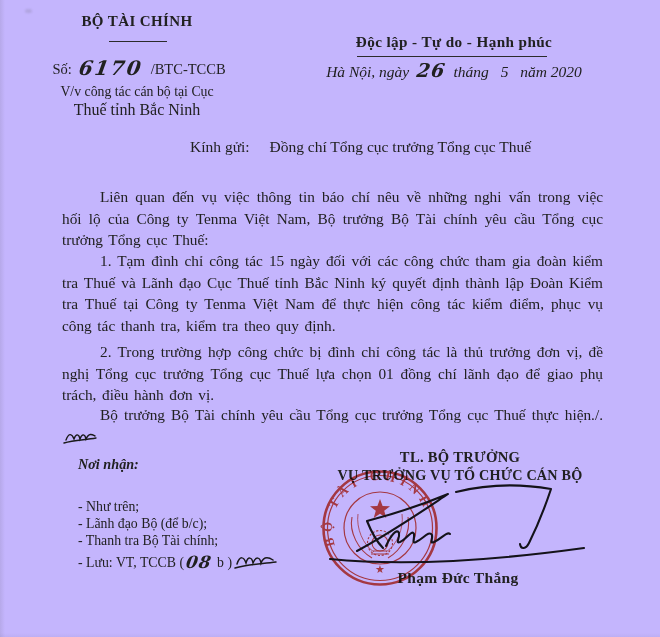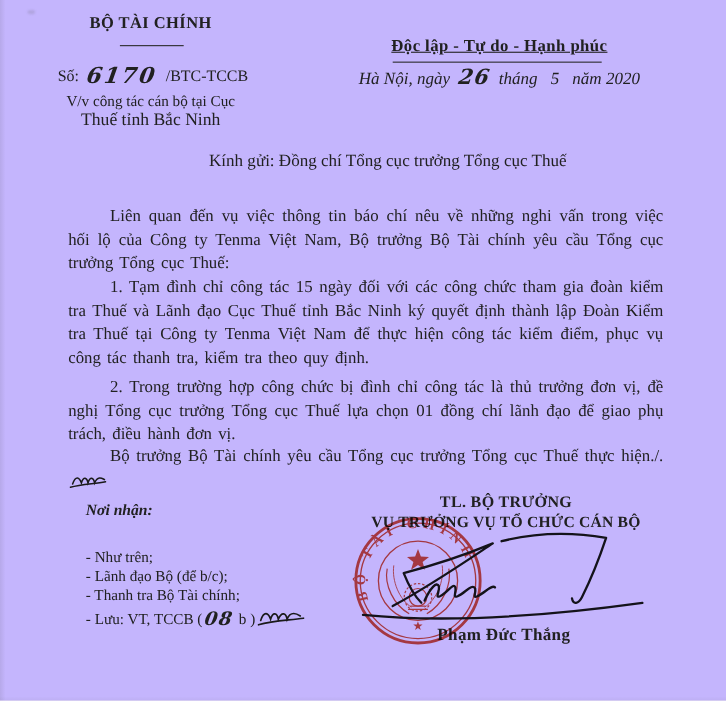--- a/index.html
+++ b/index.html
@@ -15,36 +15,36 @@
 
   
   .hl-org{top:13px;left:28px;width:218px;font-size:15px;letter-spacing:.4px;}
   .hl-rule{top:41px;left:109px;width:58px;border-top:1.4px solid #2b2b2b;}
   .hl-number{top:57px;left:28px;width:222px;font-size:14.5px;white-space:nowrap;}
   .hl-sub1{top:84px;left:28px;width:218px;font-size:13.8px;}
   .hl-sub2{top:101px;left:28px;width:218px;font-size:16px;}
 
   
   .hr-1{top:12px;left:258px;width:392px;font-size:14.6px;letter-spacing:.2px;}
-  .hr-2{top:33px;left:258px;width:392px;font-size:15.2px;letter-spacing:.4px;text-decoration:underline;}
+  .hr-2{top:33px;left:258px;width:392px;font-size:15.2px;letter-spacing:.4px;}
   .hr-rule{top:56px;left:357px;width:190px;border-top:1.3px solid #2b2b2b;}
   .hr-date{top:61px;left:258px;width:392px;font-size:15.5px;white-space:nowrap;}
   .hr-date .gap{display:inline-block;width:8px;}
 
   .hand{
     font-family:"DejaVu Serif",serif;font-style:italic;font-weight:bold;
     display:inline-block;transform:skewX(-9deg);line-height:1;
   }
   .hand-no{font-size:20px;letter-spacing:2px;margin:0 4px;position:relative;top:1px;}
   .hand-day{font-size:19px;letter-spacing:1px;margin:0 4px;}
   .hand-08{font-size:17px;letter-spacing:1px;margin:0 2px;position:relative;top:1px;}
 
   
   .salutation{top:138px;left:62px;width:540px;font-size:15.5px;padding-left:128px;box-sizing:border-box;white-space:nowrap;}
-  .salutation .lbl{margin-right:0;font-family:Liberation Serif, serif;}
+  .salutation .lbl{margin-right:16px;font-family:Liberation Serif, serif;}
   .para{
     left:62px;width:541px;text-align:justify;text-indent:38px;
     font-size:15.3px;line-height:21.5px;word-spacing:1.8px;
   }
   .p1{top:186px;}
   .p2{top:250px;}
   .p3{top:341px;}
   .p4{top:404px;}
   .sq{vertical-align:baseline;margin-left:1px;position:relative;top:3px;}
 

